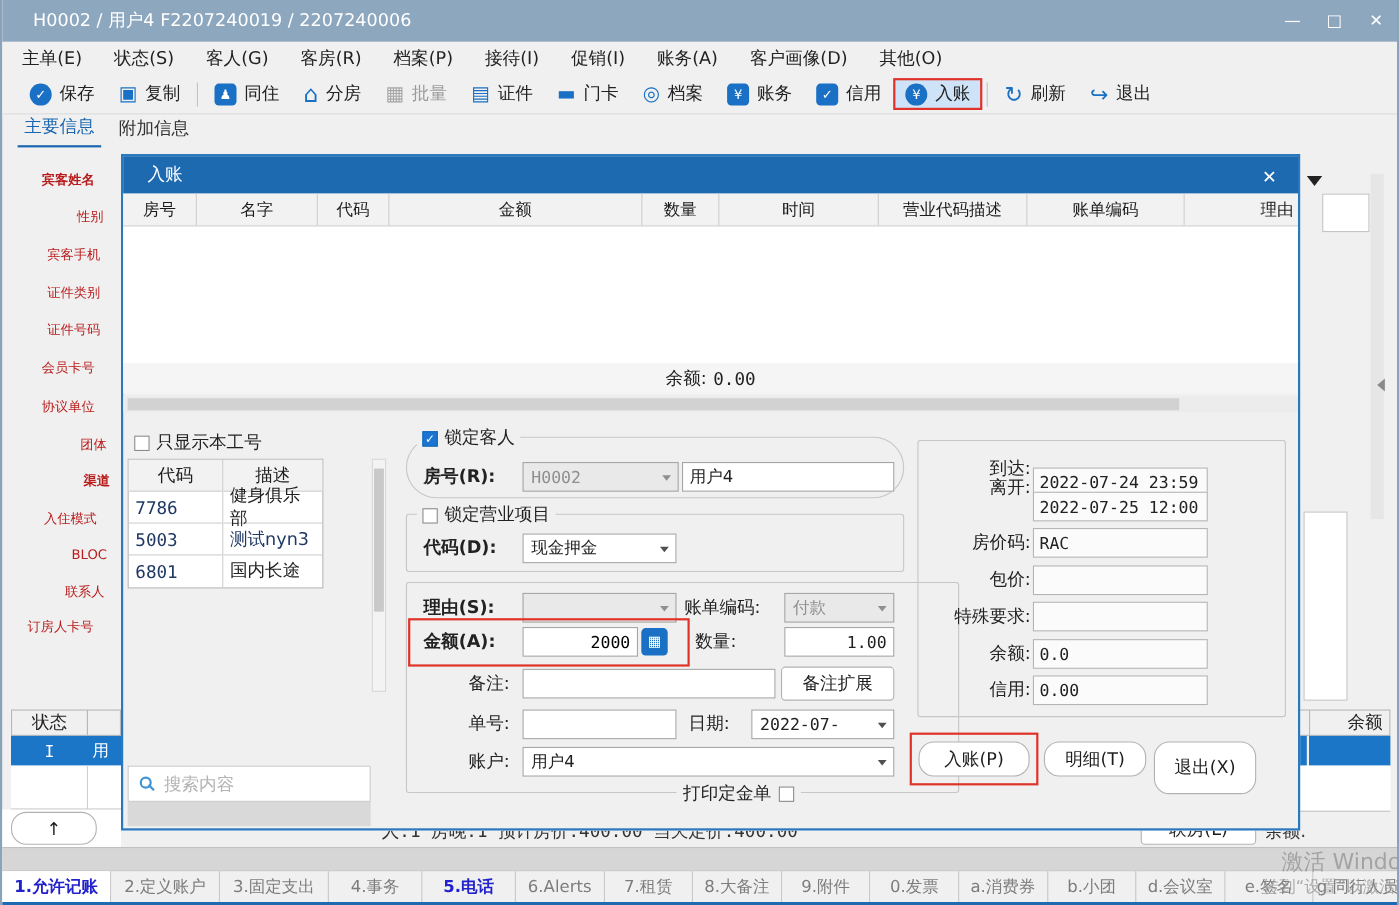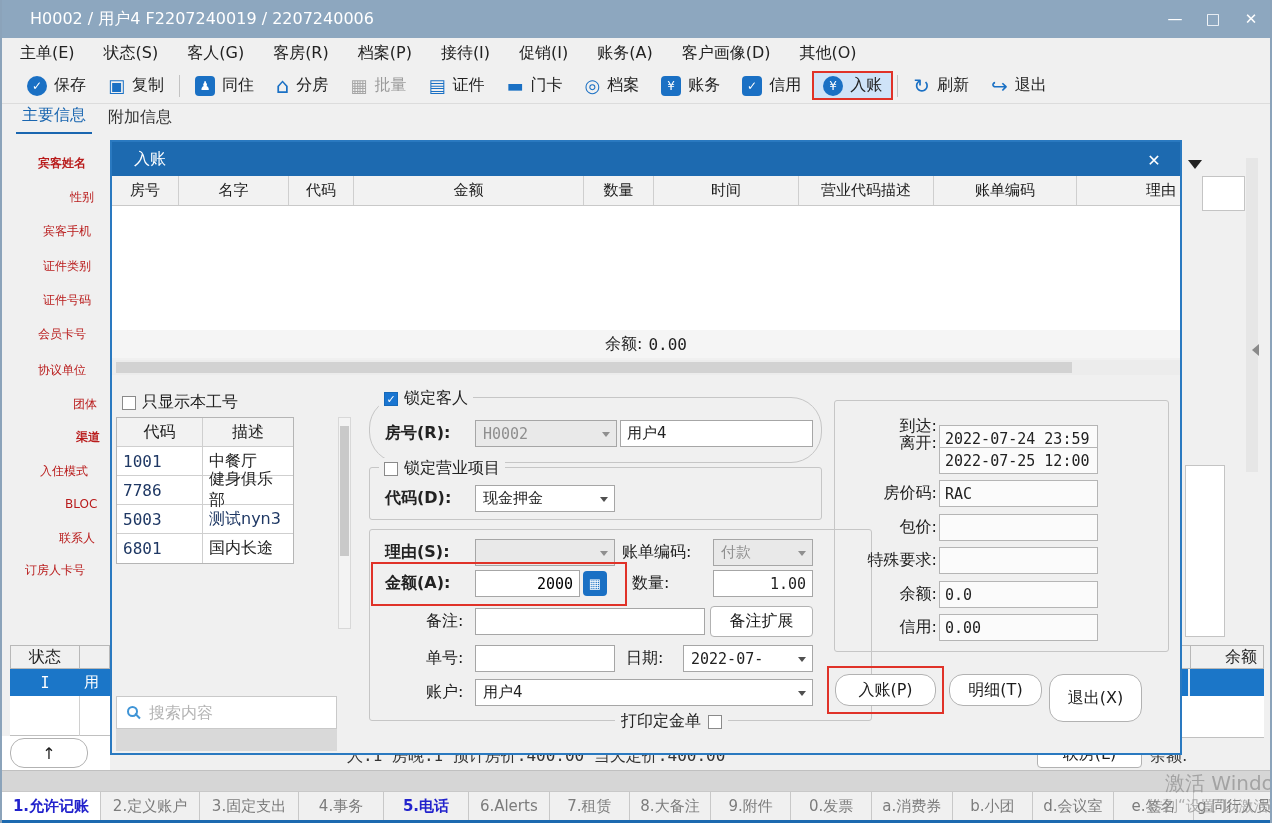--- a/index.html
+++ b/index.html
@@ -318,24 +318,20 @@
     <div class="abs" style="left:10px;top:250px;display:flex;gap:6px;align-items:center;">
       <span class="cb"></span>
       <span style="font-size:16px;">只显示本工号</span>
     </div>
     <div class="codetab" style="left:4px;top:275px;">
       <div class="ctrow cthead">
         <div class="ctc c1">代码</div>
         <div class="ctc c2">描述</div>
       </div>
       <div class="ctrow">
-        <div class="ctc c1 mono">1001</div>
-        <div class="ctc c2">中餐厅</div>
-        </div>
-      <div class="ctrow">
         <div class="ctc c1 mono">7786</div>
         <div class="ctc c2">健身俱乐部</div>
         </div>
       <div class="ctrow">
         <div class="ctc c1 mono">5003</div>
         <div class="ctc c2" style="color:#1f3864;">测试nyn3</div>
         </div>
       <div class="ctrow">
         <div class="ctc c1 mono">6801</div>
         <div class="ctc c2">国内长途</div>
@@ -343,21 +339,21 @@
     </div>
     <div id="vscroll">
         <div class="handle"></div>
       </div>
     <div id="dlg-search">
       <span class="mag"></span>
       <input type="text" placeholder="搜索内容" style="">
     </div>
     <div id="dlg-graybar"></div>
 
-    <div class="grp" style="left:257px;top:255px;width:453px;height:66px;border-radius:31px;">
+    <div class="grp" style="left:257px;top:255px;width:453px;height:56px;border-radius:31px;">
       <div class="legend">
         <span class="cb checked"></span>
         <span>锁定客人</span>
       </div>
       <span class="flabel bold" style="left:15px;top:25px;">房号(R):</span>
       <div class="combo dis mono" style="left:105px;top:22px;width:142px;">
         <span>H0002</span>
           <span class="arr"></span>
         </div>
       <div class="tfield" style="left:250px;top:22px;width:193px;">

